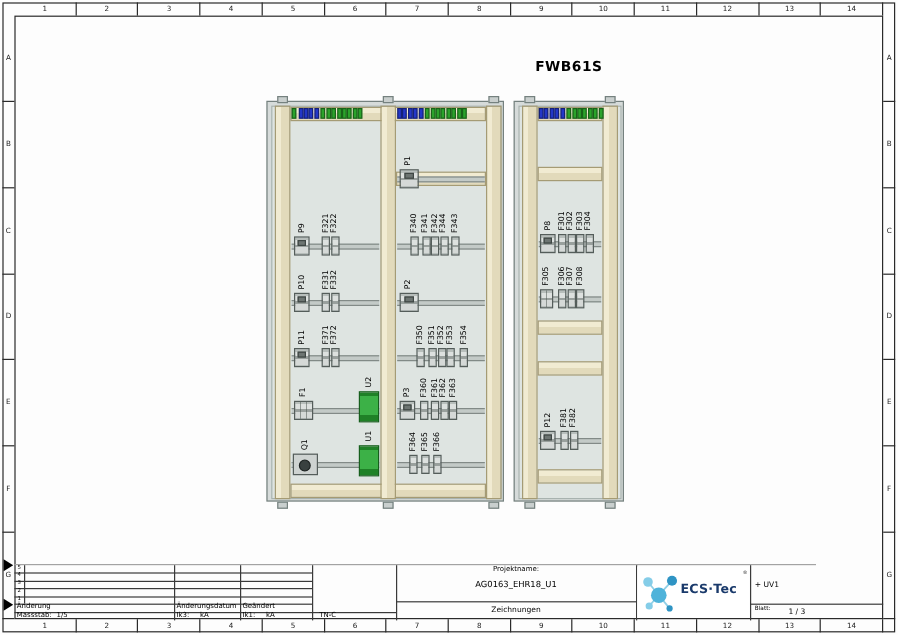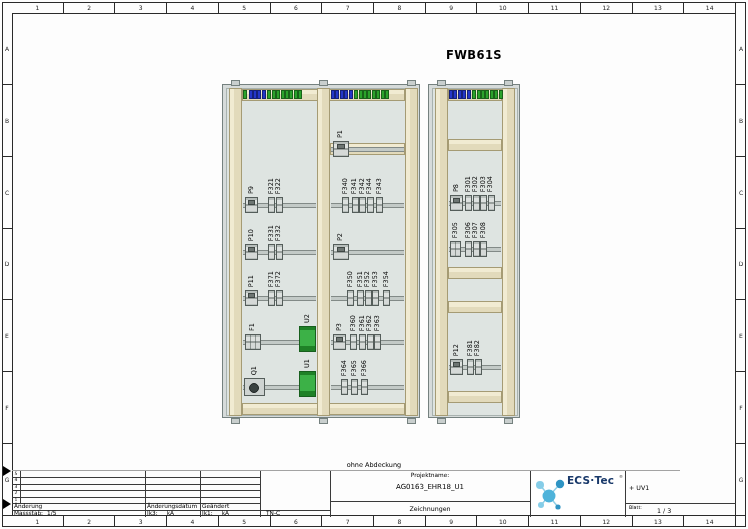--- a/index.html
+++ b/index.html
@@ -27,35 +27,34 @@
   .dev.u{background:linear-gradient(180deg,#1f8127 0 3px,#3cb147 3px 19px,#1f8127 19px);border-color:#175f1d;}
   .dev.q{background:#ced3d1;}
   .win{position:absolute;left:18%;top:2px;width:64%;height:5px;background:#6d7572;border:1px solid #3f4744;}
   .knob{position:absolute;left:4px;top:4px;width:10px;height:10px;border-radius:50%;background:#394140;border:1px solid #1f2524;}
   .devlabel{position:absolute;writing-mode:vertical-rl;transform:rotate(180deg);font-size:6.5px;line-height:1.1;white-space:nowrap;color:#000;}
   .tb{position:absolute;left:12px;top:470px;width:668px;height:46px;border-top:1px solid #a3a3a3;font-size:5.8px;color:#000;}
   .tb .vl{position:absolute;top:0;width:1px;height:46px;background:#3a3a3a;}
   .tb .hl{position:absolute;height:1px;background:#3a3a3a;}
   .tb .t{position:absolute;white-space:nowrap;line-height:7px;}
   .tb .rev{left:0;width:8px;text-align:center;font-size:4.5px;line-height:6.4px;height:6.4px;}
-  .logo-text{position:absolute;left:36px;top:2px;font-size:10.5px;font-weight:bold;color:#1a3a6b;letter-spacing:.2px;}
+  .logo-text{position:absolute;left:36px;top:13px;font-size:10.5px;font-weight:bold;color:#1a3a6b;letter-spacing:.2px;}
   .logo-reg{position:absolute;right:1px;top:2px;font-size:4px;color:#333;}
 </style>
 </head>
 <body>
 
 <div id="sheet">
 
   <div class="frame" style="left:2px;top:2px;width:744px;height:525px"></div>
   <div class="frame" style="left:12px;top:13px;width:724px;height:503px"></div>
 
   <div class="fold" style="left:3px;top:466px"></div>
   <div class="fold" style="left:3px;top:499px"></div>
 
-  <div class="caption">ohne Abdeckung</div>
 
   <div class="tb">
     <div class="vl" style="left:8px;height:32px"></div>
     <div class="vl" style="left:133px"></div>
     <div class="vl" style="left:188px"></div>
     <div class="vl" style="left:248px"></div>
     <div class="vl" style="left:318px"></div>
     <div class="vl" style="left:518px"></div>
     <div class="vl" style="left:613px"></div>
     <div class="hl" style="left:0;top:6.4px;width:248px"></div>

